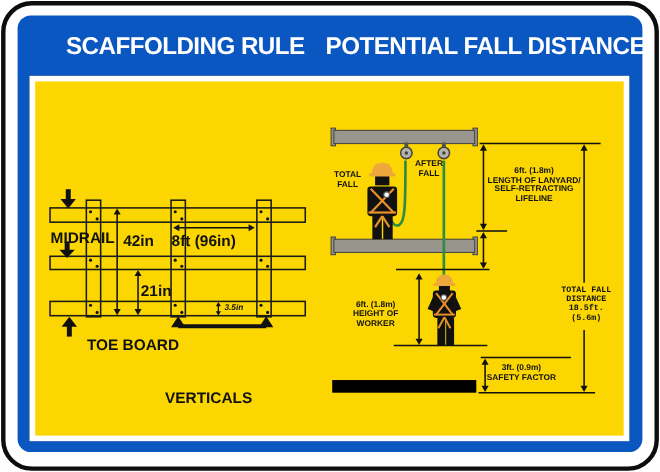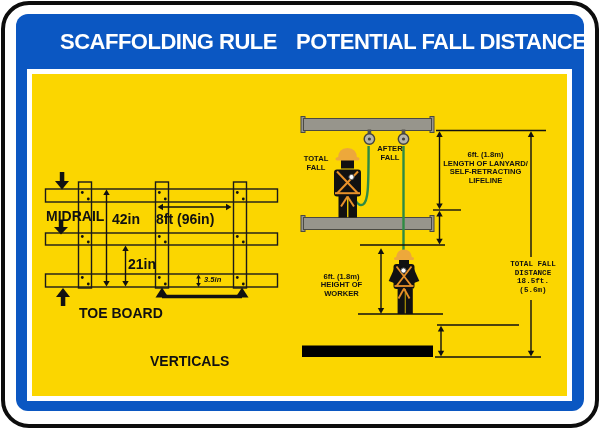--- a/index.html
+++ b/index.html
@@ -245,15 +245,17 @@
 
 
   <div class="lbl pre sm" style="left:303px;top:272.5px;width:77px;">6ft. (1.8m)
 HEIGHT OF WORKER</div>
 
   <div class="lbl pre sm" style="left:503px;top:260px;width:60px;font-family:Liberation Mono, monospace;">TOTAL FALL
 DISTANCE
 18.5ft.
 (5.6m)</div>
 
+  <div class="lbl pre sm" style="left:436px;top:330px;width:76px;">3ft. (0.9m)
+SAFETY FACTOR</div>
 
   <div class="outer-border"></div>
 </div>
 
 </body></html>

